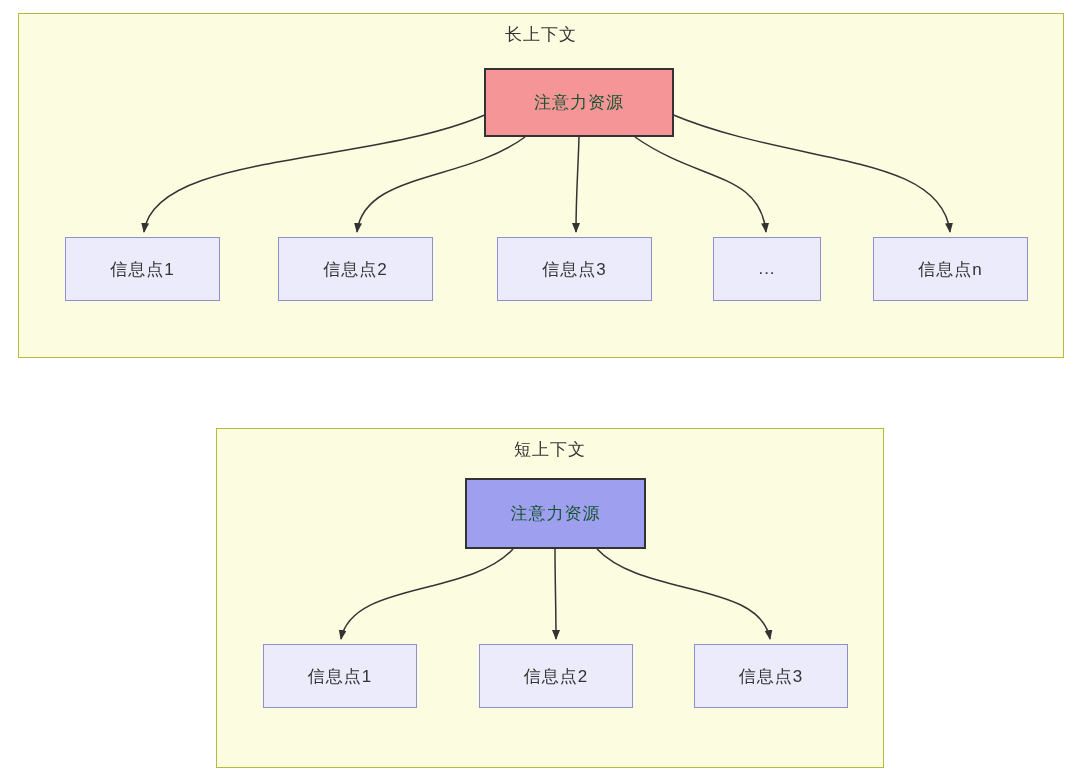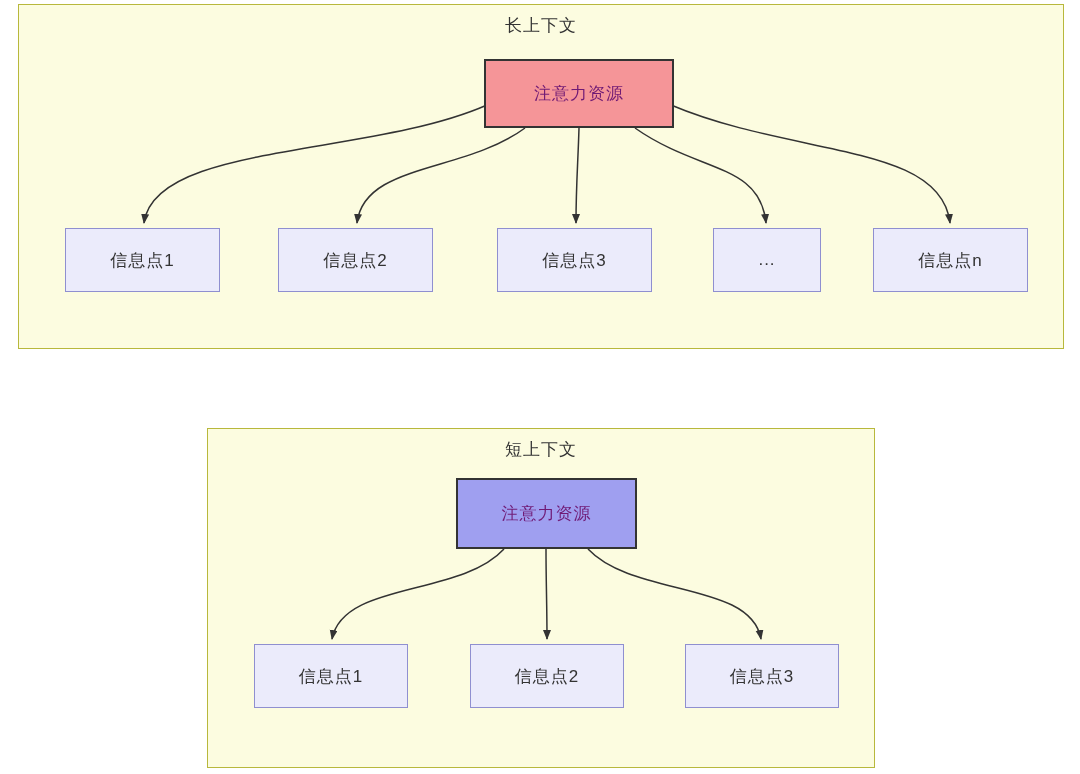--- a/index.html
+++ b/index.html
@@ -47,21 +47,21 @@
     stroke: none;
   }
 
   .attention {
     position: absolute;
     display: flex;
     align-items: center;
     justify-content: center;
     border: 2px solid var(--attention-border, #333);
     font-size: 17px;
-    color: #701a75;
+    color: #14532d;
     letter-spacing: 1px;
   }
   .attention-long  { background: var(--attention-long-bg,  #f59598); }
   .attention-short { background: var(--attention-short-bg, #9f9ff0); }
 
   .node {
     position: absolute;
     display: flex;
     align-items: center;
     justify-content: center;
@@ -70,21 +70,21 @@
     font-size: 17px;
     color: var(--text, #333);
     letter-spacing: 1px;
   }
 </style>
 </head>
 <body>
 
 <div class="canvas">
 
-  <section class="container" style="left:18px; top:4px; width:1046px; height:345px;">
+  <section class="container" style="left:18px; top:13px; width:1046px; height:345px;">
 
     <div class="container-title">长上下文</div>
 
     <svg class="arrows" width="1046" height="345" viewBox="0 0 1046 345">
       <defs>
         <marker id="ah-long" markerWidth="12" markerHeight="10" refX="9" refY="4" orient="auto" markerUnits="userSpaceOnUse">
           <path d="M0,0 L10,4 L0,8 Z"></path>
         </marker>
       </defs>
       <path class="arrow" d="M 468 100 C 350 152, 135 138, 125 218" marker-end="url(#ah-long)"></path>
@@ -108,21 +108,21 @@
       <span>信息点3</span>
     </div>
     <div class="node" style="left:694px; top:223px; width:108px; height:64px;">
       <span>...</span>
     </div>
     <div class="node" style="left:854px; top:223px; width:155px; height:64px;align-items:center;">
       <span>信息点n</span>
     </div>
   </section>
 
-  <section class="container" style="left:207px; top:428px; width:668px; height:340px;">
+  <section class="container" style="left:216px; top:428px; width:668px; height:340px;">
 
     <div class="container-title">短上下文</div>
 
     <svg class="arrows" width="668" height="340" viewBox="0 0 668 340">
       <defs>
         <marker id="ah-short" markerWidth="12" markerHeight="10" refX="9" refY="4" orient="auto" markerUnits="userSpaceOnUse">
           <path d="M0,0 L10,4 L0,8 Z"></path>
         </marker>
       </defs>
       <path class="arrow" d="M 296 120 C 252 168, 135 152, 124 210" marker-end="url(#ah-short)"></path>

